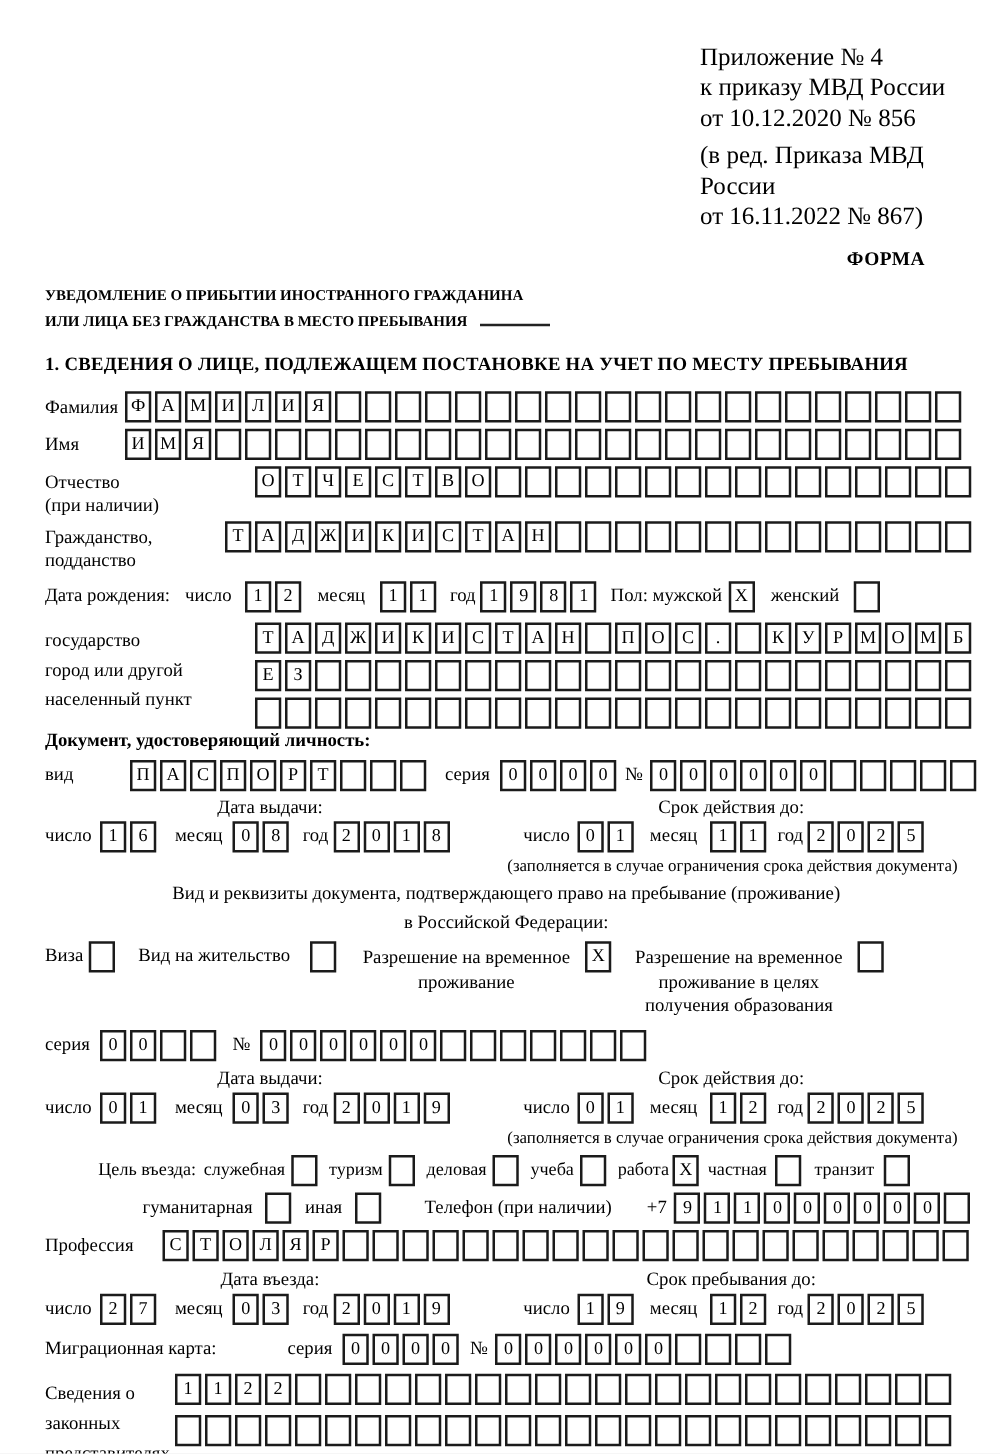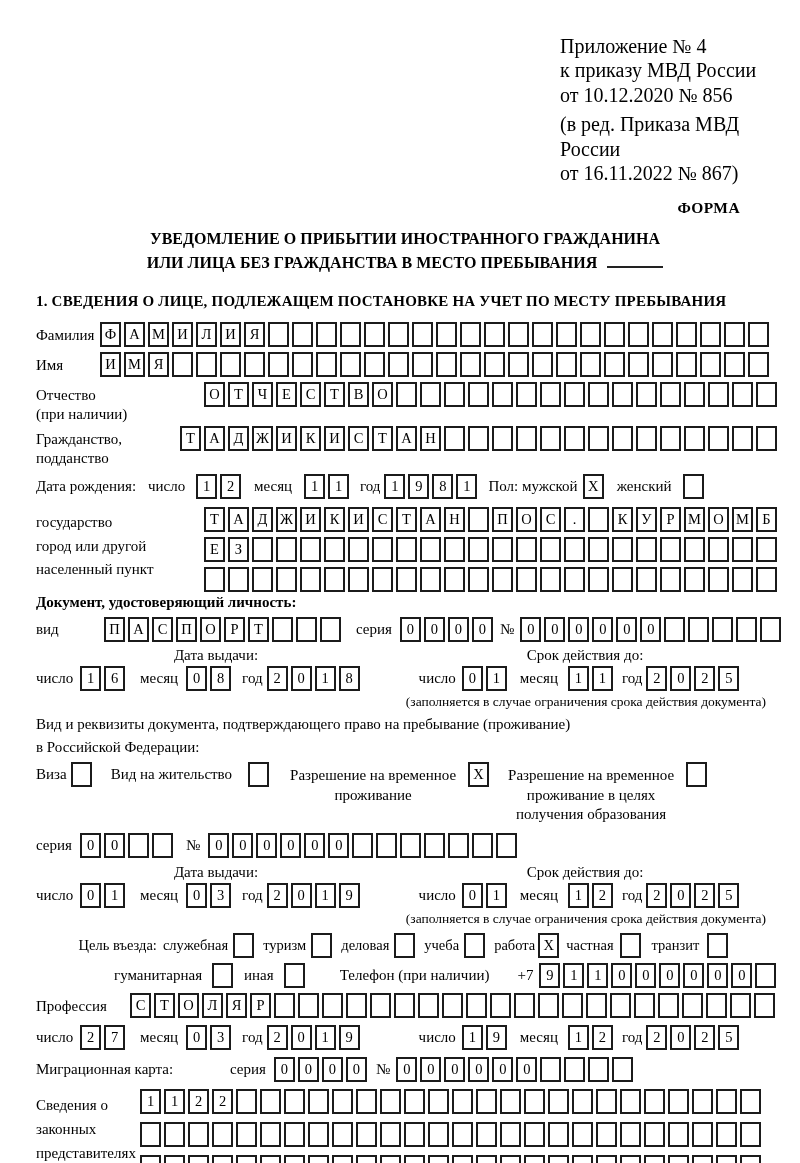--- a/index.html
+++ b/index.html
@@ -5,36 +5,36 @@
   html,body{margin:0;padding:0;background:#e9e9e9;}
   .page{
     width:800px;height:1163px;box-sizing:border-box;background:#ffffff;
     padding:34px 26px 0 36px;margin:0 auto;color:#000;
     font-family:"Liberation Serif","DejaVu Serif",serif;font-size:15px;
     overflow:hidden;position:relative;
   }
   .ref{margin-left:524px;line-height:1.22;font-size:20px;}
   .ref-gap{height:5px;}
   .forma{text-align:right;font-weight:bold;font-size:15.5px;margin:14px 34px 0 0;letter-spacing:.4px;}
-  .title{text-align:center;font-weight:bold;font-size:16px;line-height:1.5;margin-top:10px;}
+  .title{text-align:left;font-weight:bold;font-size:12px;line-height:1.5;margin-top:10px;}
   .blank{display:inline-block;width:56px;border-bottom:2px solid #222;height:14px;margin-left:10px;}
   .sec{font-weight:bold;font-size:15px;margin-top:18px;margin-bottom:12px;letter-spacing:.2px;}
   .row{display:flex;align-items:flex-start;margin-bottom:5px;}
   .lbl{flex:none;padding-top:4px;line-height:1.25;}
   .cells{display:flex;flex:none;}
   .cell{
     flex:none;width:21px;height:25px;box-sizing:border-box;border:2px solid #1b1b1b;
     margin-right:3px;display:flex;align-items:center;justify-content:center;
     font-size:14.5px;background:#fff;
   }
   .dlabel{padding-top:4px;flex:none;}
   .center-bold{font-weight:bold;margin:2px 0 6px 0;}
   .two-col-head{display:flex;font-size:15px;margin-bottom:2px;}
   .note{font-size:13.5px;text-align:right;padding-right:8px;margin:-2px 0 6px 0;}
-  .intro{margin:4px 0 6px 0;}
+  .intro{margin:4px 0 6px 0;text-align:center;}
   .optmulti{text-align:center;line-height:1.3;padding-top:4px;}
   .rep-note{font-size:13.5px;margin-top:9px;margin-left:70px;}
 </style>
 </head>
 <body>
 
 <div class="page">
 
   <div class="ref">
     <div>Приложение № 4</div>
@@ -573,20 +573,24 @@
         <span class="cell"></span>
         <span class="cell"></span>
         <span class="cell"></span>
         <span class="cell"></span>
         <span class="cell"></span>
         <span class="cell"></span>
         <span class="cell"></span>
       </div>
   </div>
 
+  <div class="two-col-head">
+    <div style="width:360px;text-align:center">Дата въезда:</div>
+    <div style="flex:1;text-align:center">Срок пребывания до:</div>
+  </div>
 
   <div class="row" style="margin-bottom:7px;">
     <span class="dlabel" style="width:44px">число</span>
     <span class="cells">
         <span class="cell">2</span>
         <span class="cell">7</span>
       </span>
     <span class="dlabel" style="margin-left:12px;margin-right:8px">месяц</span>
     <span class="cells">
         <span class="cell">0</span>

